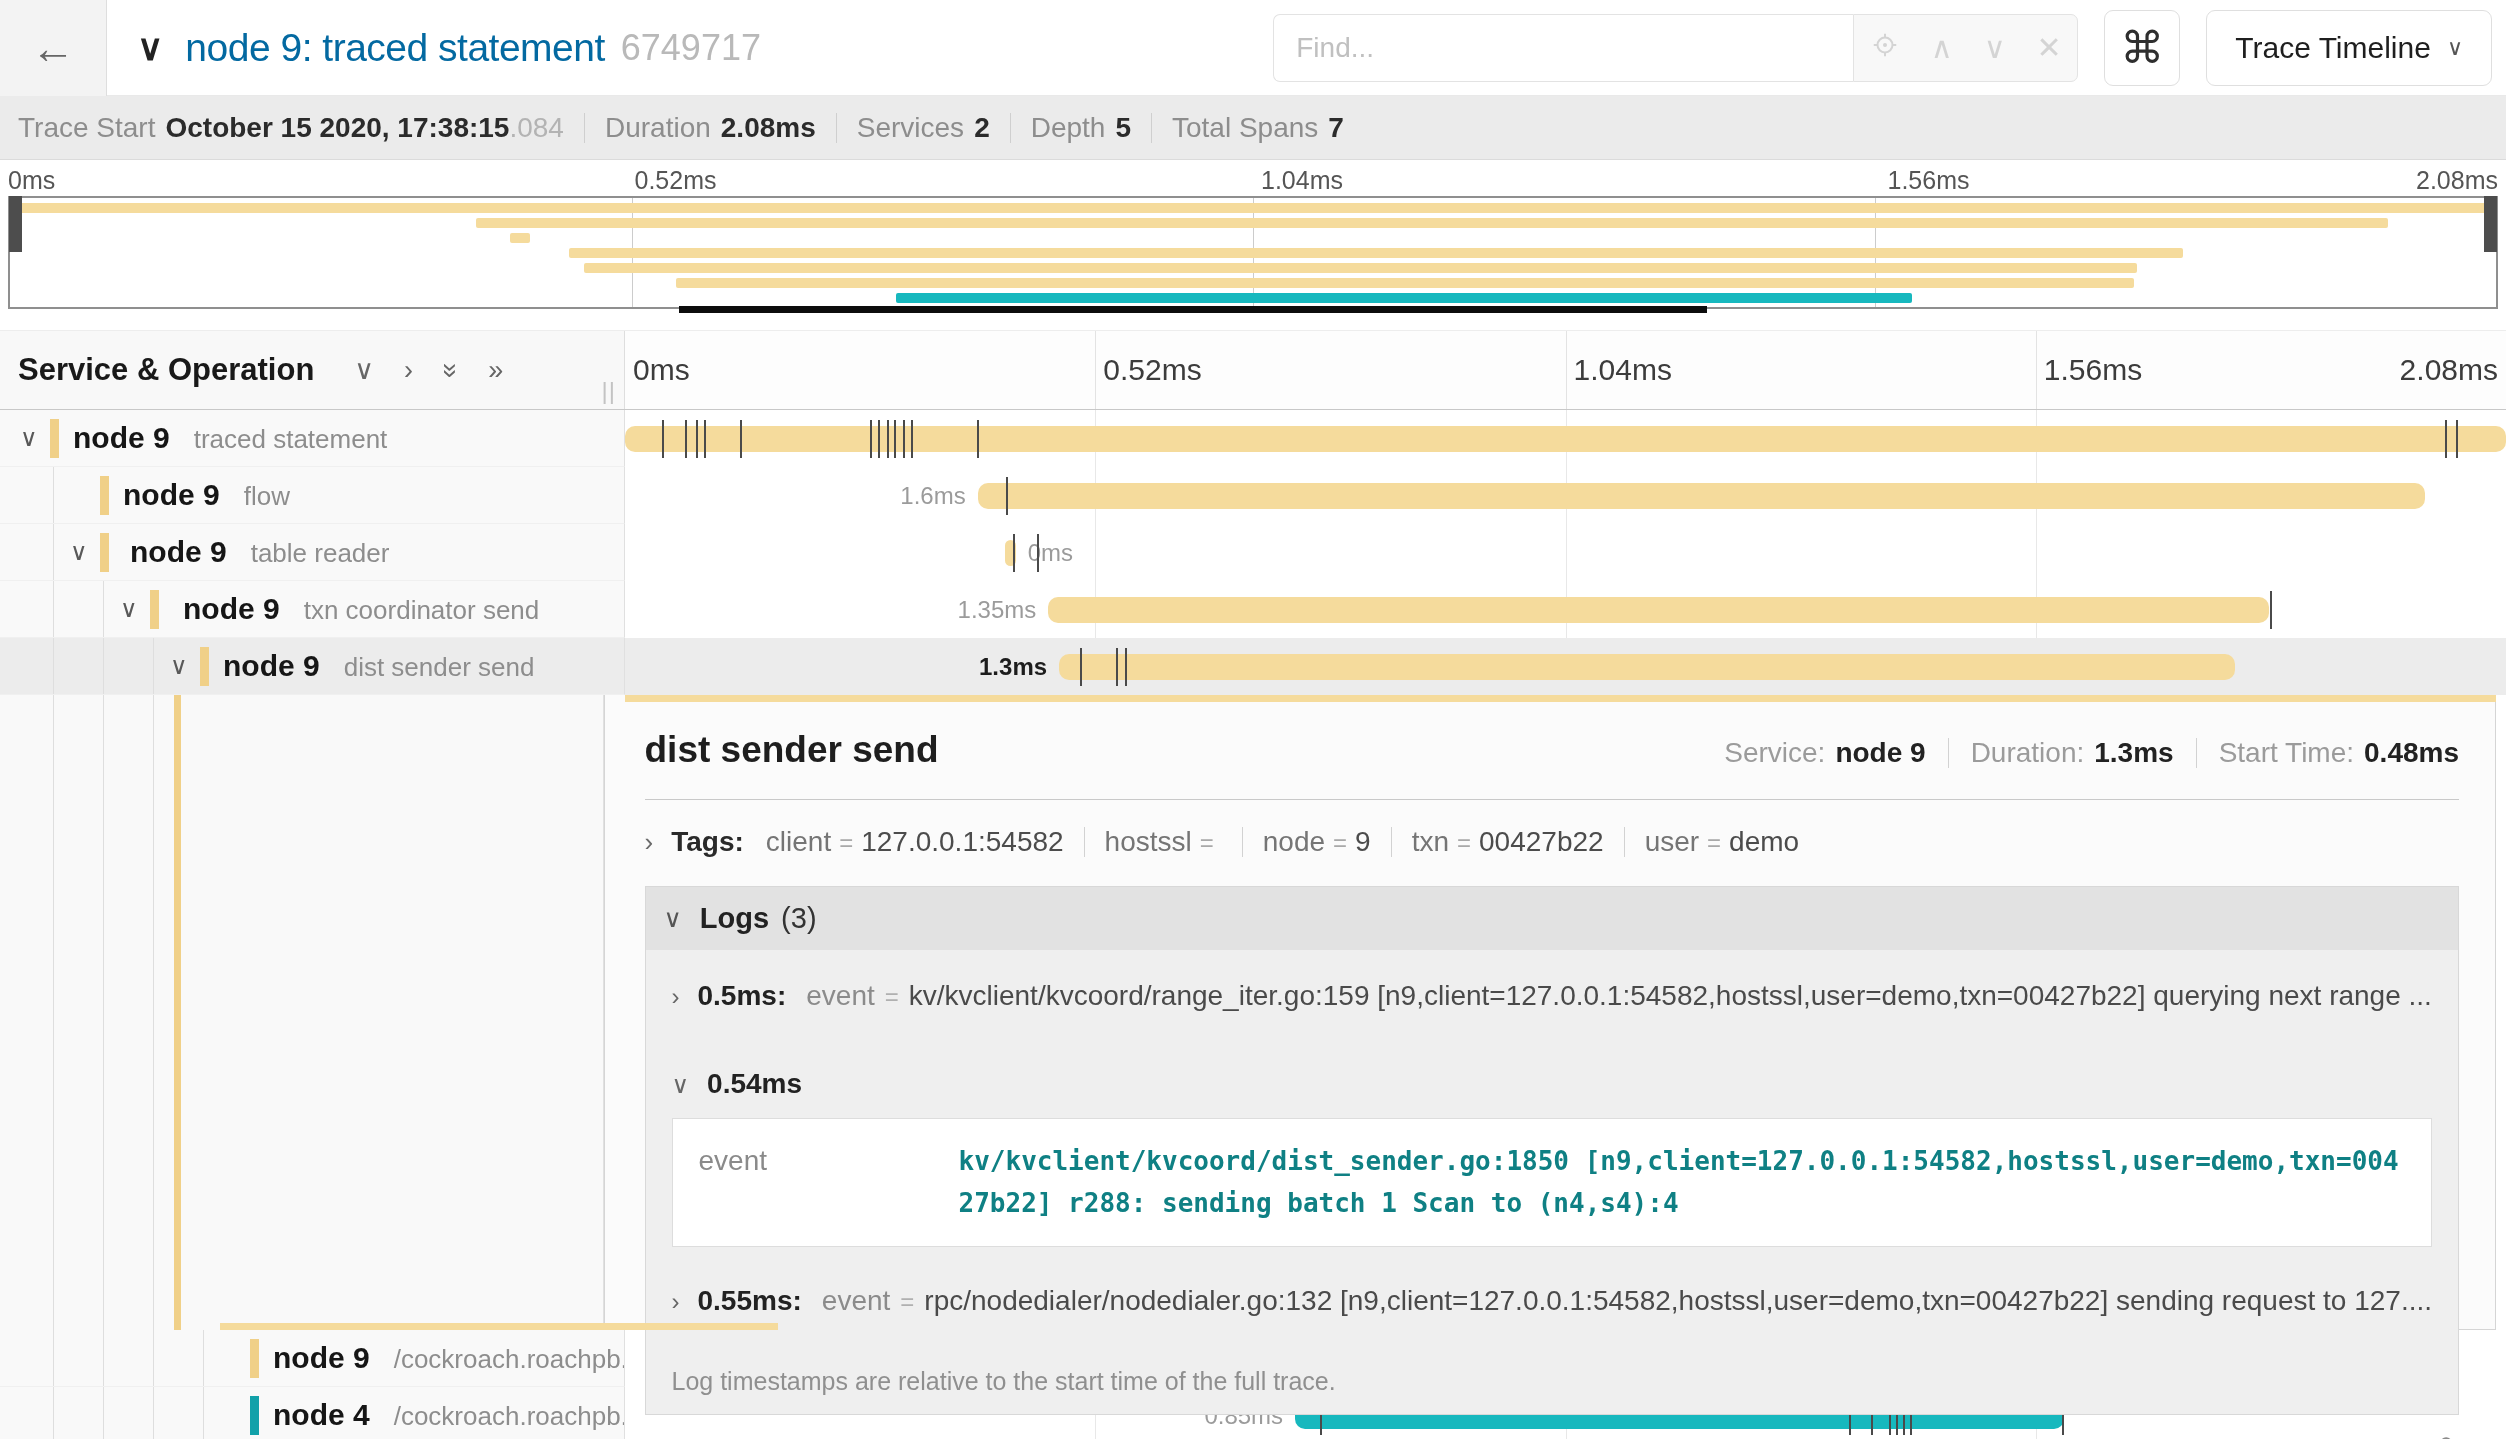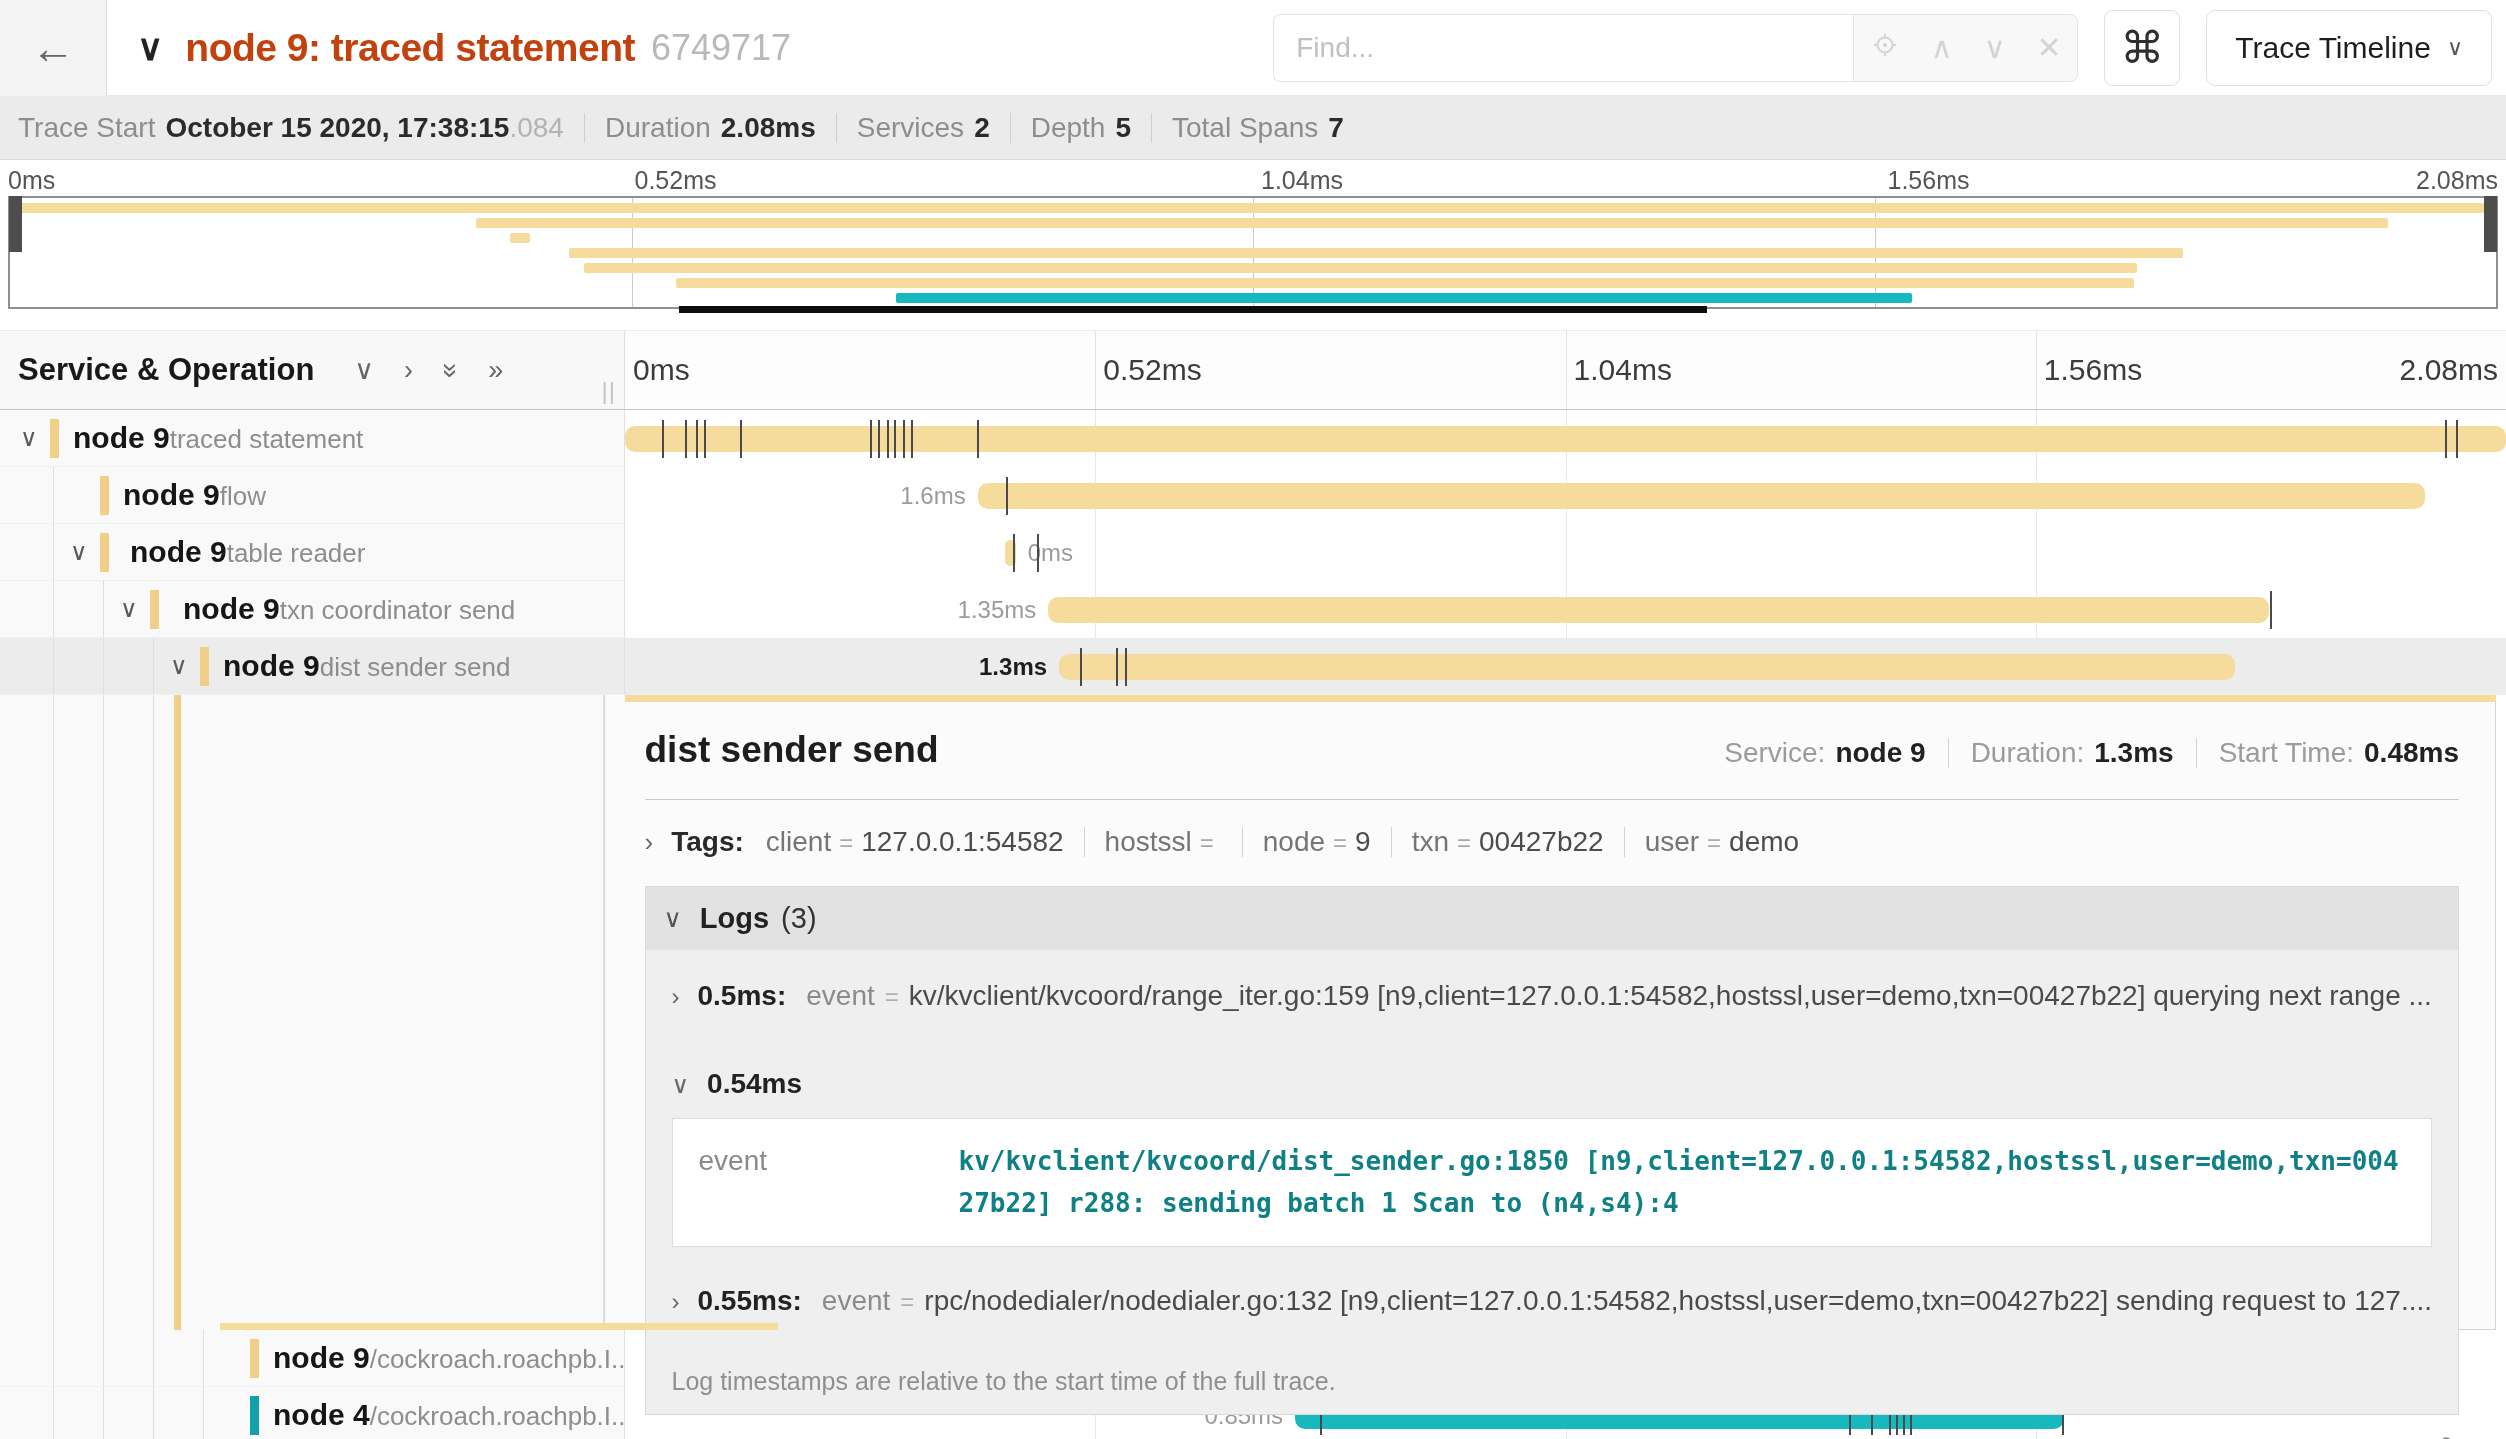--- a/index.html
+++ b/index.html
@@ -7,21 +7,21 @@
   body {
     width:2506px; height:1439px; overflow:hidden; background:#fff;
     font-family:"Liberation Sans", sans-serif; color:#333;
   }
   
   .topbar { display:flex; align-items:center; height:96px; border-bottom:1px solid #e9e9e9; background:#fff; }
   .back-btn { width:107px; height:96px; background:#f3f3f3; border:none; border-right:1px solid #dedede;
     font-size:44px; color:#666; cursor:pointer; }
   .title-wrap { display:flex; align-items:center; margin-left:30px; }
   .title-chevron { font-size:36px; font-weight:700; color:#222; margin-right:22px; }
-  .page-title { font-size:39px; font-weight:700; color:#c2410c; letter-spacing:-0.5px; }
+  .page-title { font-size:39px; font-weight:400; color:#0369a1; letter-spacing:-0.5px; }
   .trace-id { font-size:36px; color:#b9b9b9; margin-left:16px; font-weight:400; }
   .find-group { margin-left:auto; display:flex; height:68px; }
   .find-input { width:580px; border:1px solid #e3e3e3; border-right:none; border-radius:7px 0 0 7px;
     padding:0 22px; font-size:28px; color:#333; outline:none; background:#fff; }
   .find-input::placeholder { color:#c0c0c0; }
   .find-icons { display:flex; align-items:center; justify-content:space-around; width:225px;
     background:#f8f8f8; border:1px solid #e3e3e3; border-radius:0 7px 7px 0; color:#d4d4d4; font-size:30px; }
   .find-icons .fi { line-height:1; }
   .cmd-btn { width:76px; height:76px; margin-left:26px; border:1px solid #dfdfdf; border-radius:9px;
     background:#fff; font-size:44px; color:#2e2e2e; cursor:pointer; }
@@ -61,21 +61,21 @@
   .row { display:flex; height:57px; position:relative; z-index:1; cursor:pointer; }
   .name-cell { width:625px; background:#f9f9f9; border-right:1px solid #e0e0e0; border-bottom:1px solid #f0f0f0;
     position:relative; overflow:hidden; }
   .bar-cell { flex:1; position:relative; }
   .row.selected .name-cell, .row.selected .bar-cell { background:#ececec; }
   .guide { position:absolute; top:0; bottom:0; width:1px; background:#dedede; }
   .tree-chevron { position:absolute; top:50%; transform:translateY(-50%); font-size:24px; color:#595959; cursor:pointer; }
   .chip { position:absolute; top:9px; width:9px; height:39px; }
   .names { position:absolute; top:50%; transform:translateY(-50%); white-space:nowrap; }
   .svc { font-size:30px; font-weight:700; color:#161616; }
-  .op { font-size:26px; color:#8d8d8d; }
+  .op { font-size:26px; color:#8d8d8d; margin-left:24px; }
   .bar { position:absolute; top:16px; height:26px; border-radius:10px; }
   .bar-label { position:absolute; top:50%; transform:translateY(-50%); font-size:24px; color:#9b9b9b; white-space:nowrap; }
   .row.selected .bar-label { color:#1d1d1d; font-weight:700; }
   .log-tick { position:absolute; top:10px; height:38px; width:2px; background:#4a4a4a; z-index:2; }
   
   .detail-row { display:flex; position:relative; height:635px; z-index:2; }
   .detail-gutter { width:625px; background:#f9f9f9; border-right:1px solid #e0e0e0; position:relative; }
   .accent { position:absolute; top:0; bottom:0; left:174px; width:7px; }
   .top-strip { position:absolute; left:625px; right:10px; top:0; height:7px; z-index:3; }
   .bottom-strip { position:absolute; left:220px; width:558px; bottom:0; height:7px; z-index:3; }

